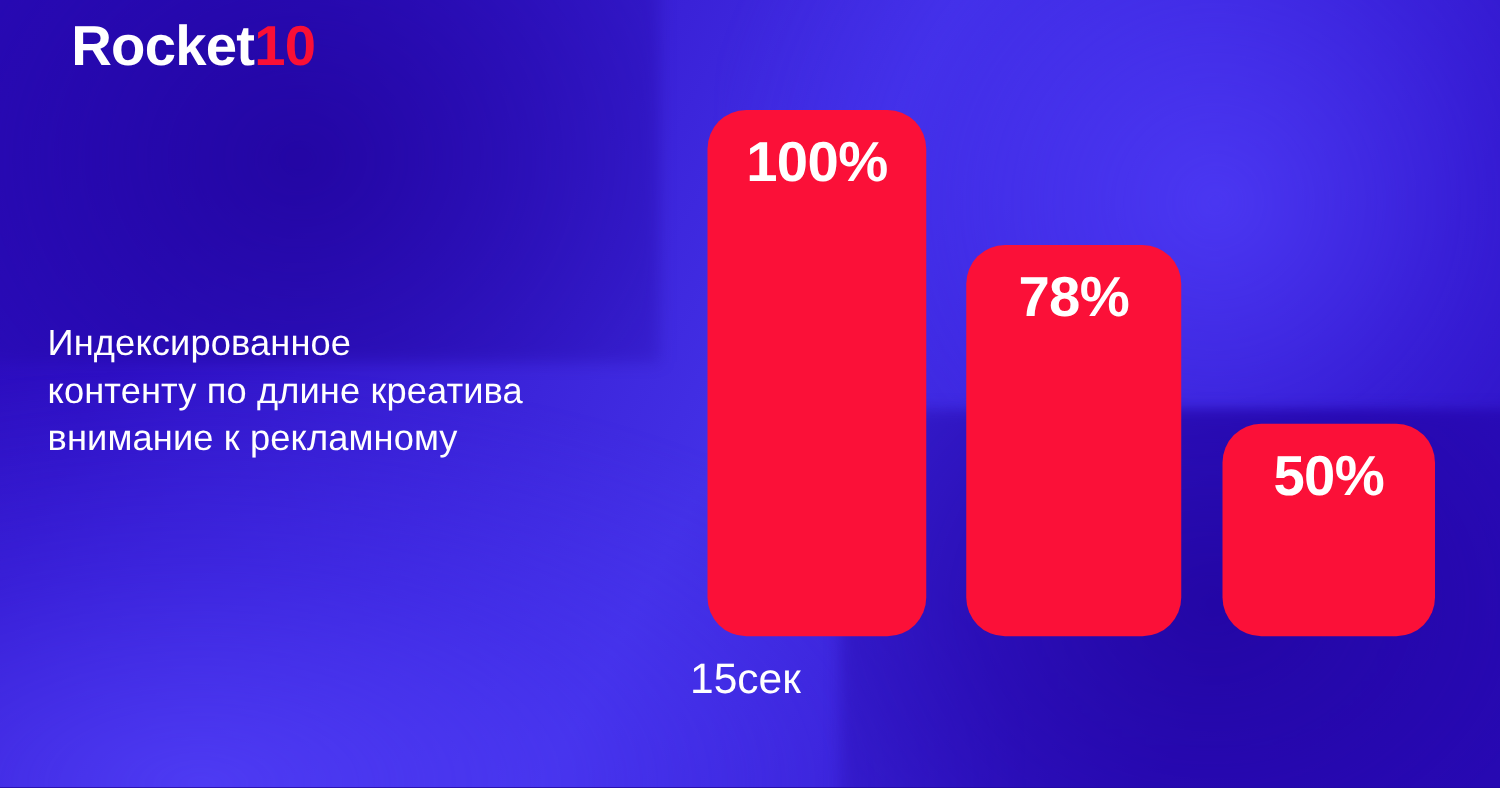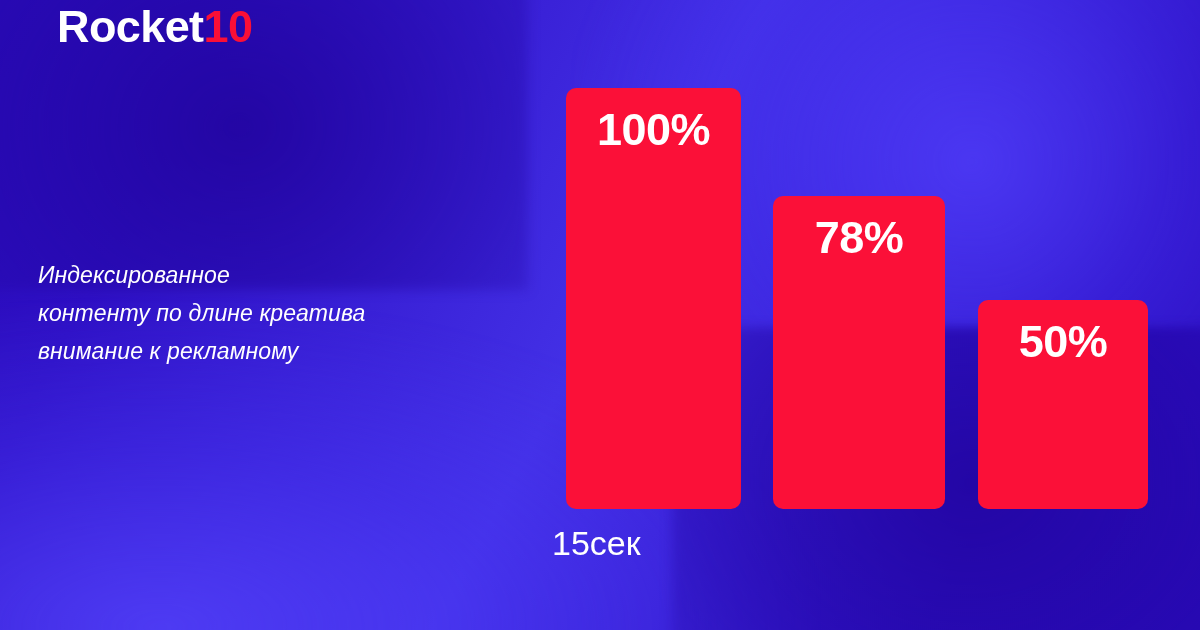--- a/index.html
+++ b/index.html
@@ -79,42 +79,41 @@
                 rgba(33,4,156,0.82) 0%,
                 rgba(36,7,168,0.42) 46%,
                 rgba(42,11,186,0.0) 78%);
     filter: blur(6px);
   }
 
   
   .logo {
     position: absolute;
     left: 57px;
-    top: 4px;
+    top: 14px;
     font-size: 45px;
     font-weight: 700;
     letter-spacing: -0.6px;
     line-height: 1;
     white-space: nowrap;
   }
   .logo .logo-word { color: #ffffff; }
   .logo .logo-num  { color: #fa0f36; }
 
   
   .caption {
     position: absolute;
     left: 38px;
     top: 256px;
     width: 505px;
     color: #ffffff;
-    font-size: 23px;
+    font-size: 29px;
     font-weight: 400;
     line-height: 38px;
     letter-spacing: 0.1px;
-    font-style: italic;
   }
   .caption .cap-line { display: block; white-space: nowrap; }
 
   
   .chart {
     position: absolute;
     left: 560px;
     top: 60px;
     width: 600px;
     height: 510px;
@@ -122,21 +121,21 @@
   .bar-col {
     position: absolute;
     bottom: 0;
   }
   .bar {
     position: absolute;
     left: 0;
     bottom: 61px;
     width: 100%;
     background: #fb1038;
-    border-radius: 10px;
+    border-radius: 31px;
     overflow: hidden;
   }
   .bar-value {
     position: absolute;
     top: 18px;
     left: 0;
     width: 100%;
     text-align: center;
     color: #ffffff;
     font-size: 45px;
@@ -191,19 +190,19 @@
       <div class="bar-label">15сек</div>
     </div>
 
     <div class="bar-col col-1" style="height:510px;">
       <div class="bar" style="height:313px;text-decoration:underline;">
         <div class="bar-value">78%</div>
       </div>
     </div>
 
     <div class="bar-col col-2" style="height:510px;">
-      <div class="bar" style="height:209px;">
+      <div class="bar" style="height:170px;">
         <div class="bar-value">50%</div>
       </div>
     </div>
 
   </div>
 </div>
 
 </body></html>

